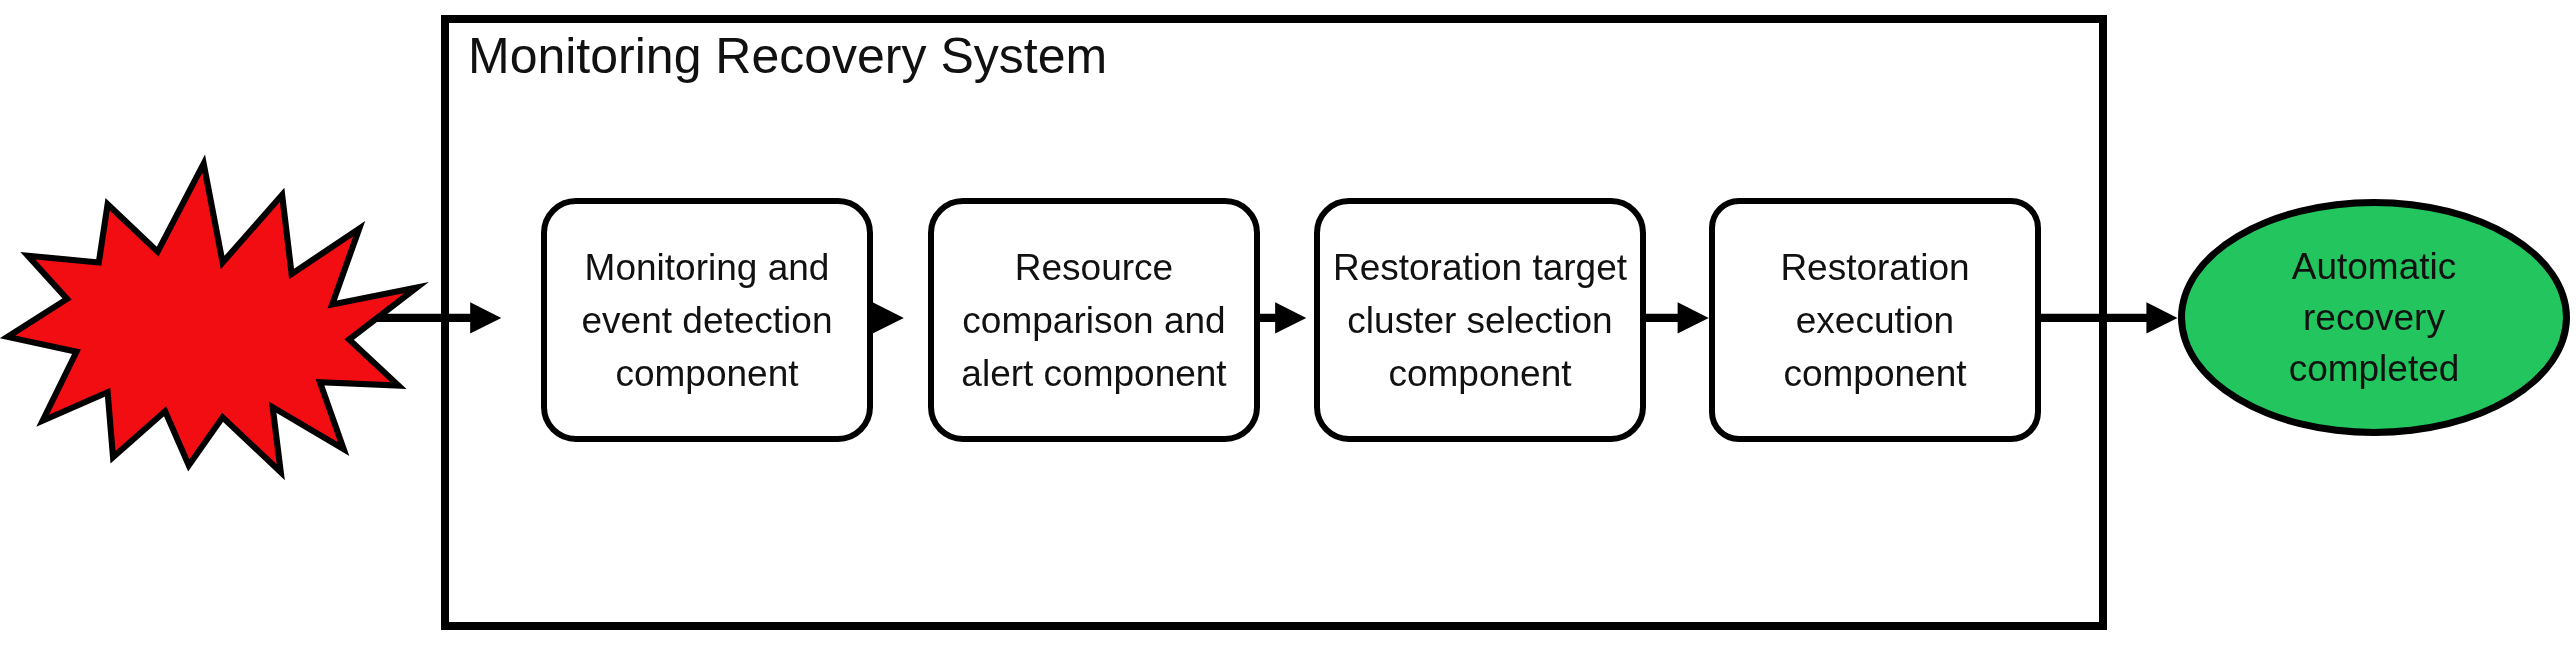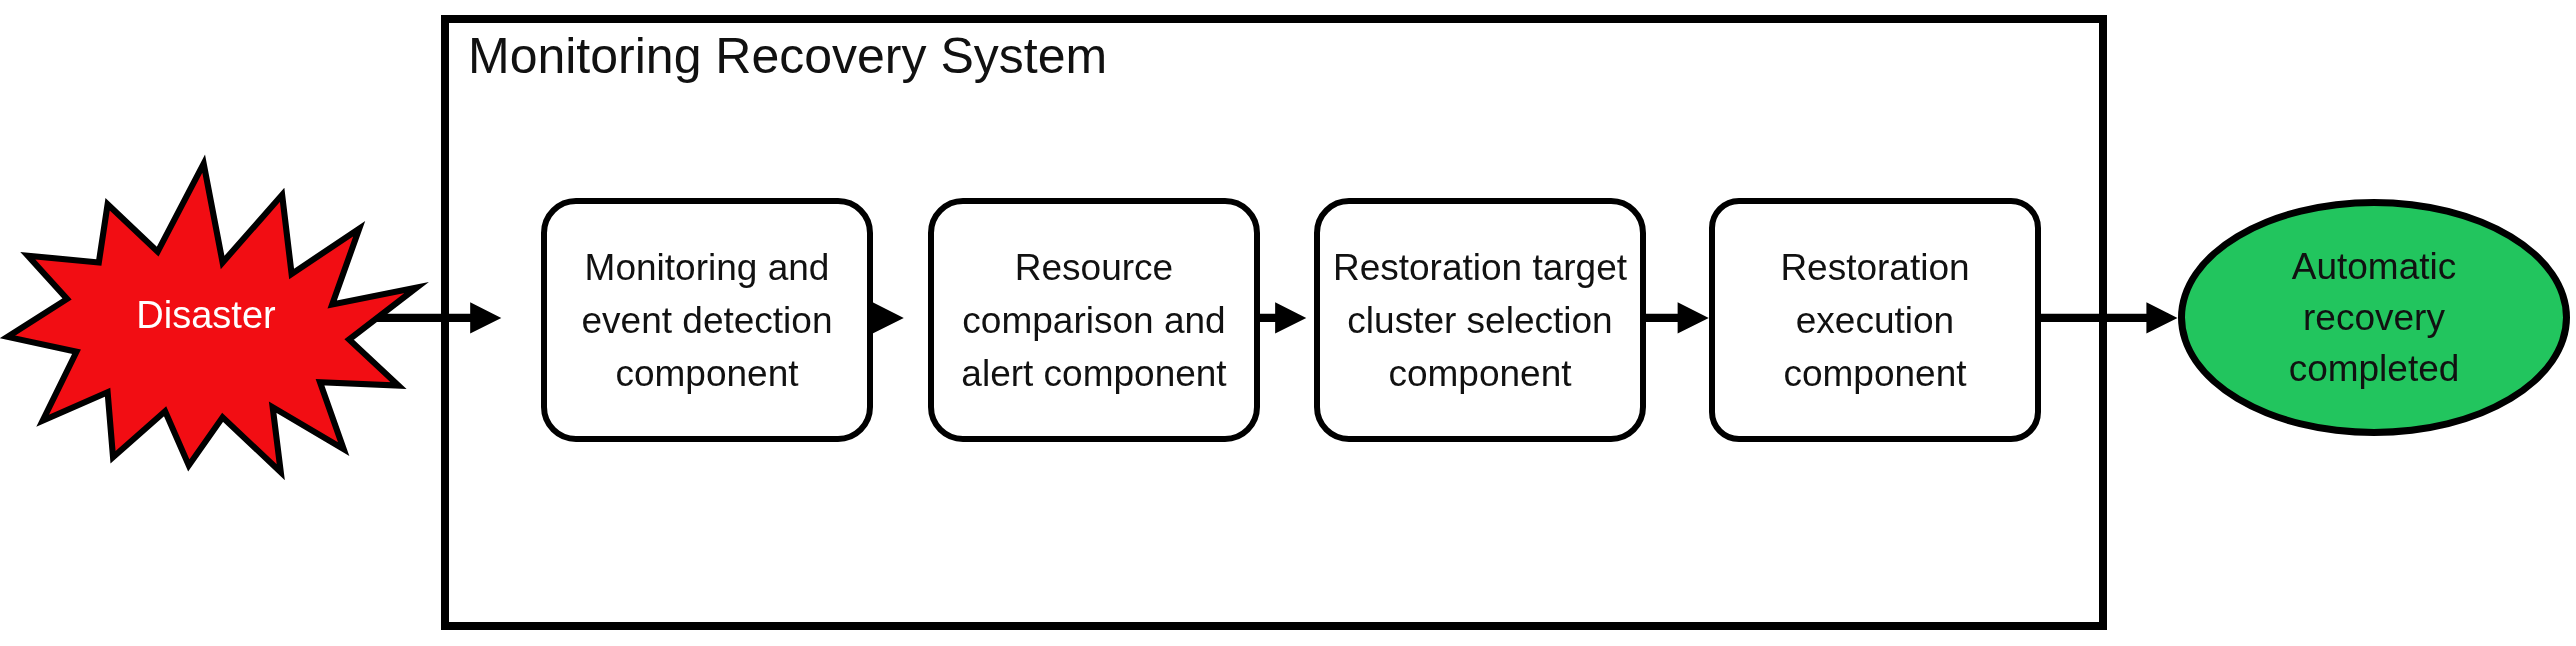--- a/index.html
+++ b/index.html
@@ -146,16 +146,15 @@
 execution
 component</span>
   </div>
 
   <div class="ellipse">
     <span class="label">Automatic
 recovery
 completed</span>
   </div>
 
-  <div class="disaster-label">Disaster</div>
 
 </div>
 
 
 </body></html>

